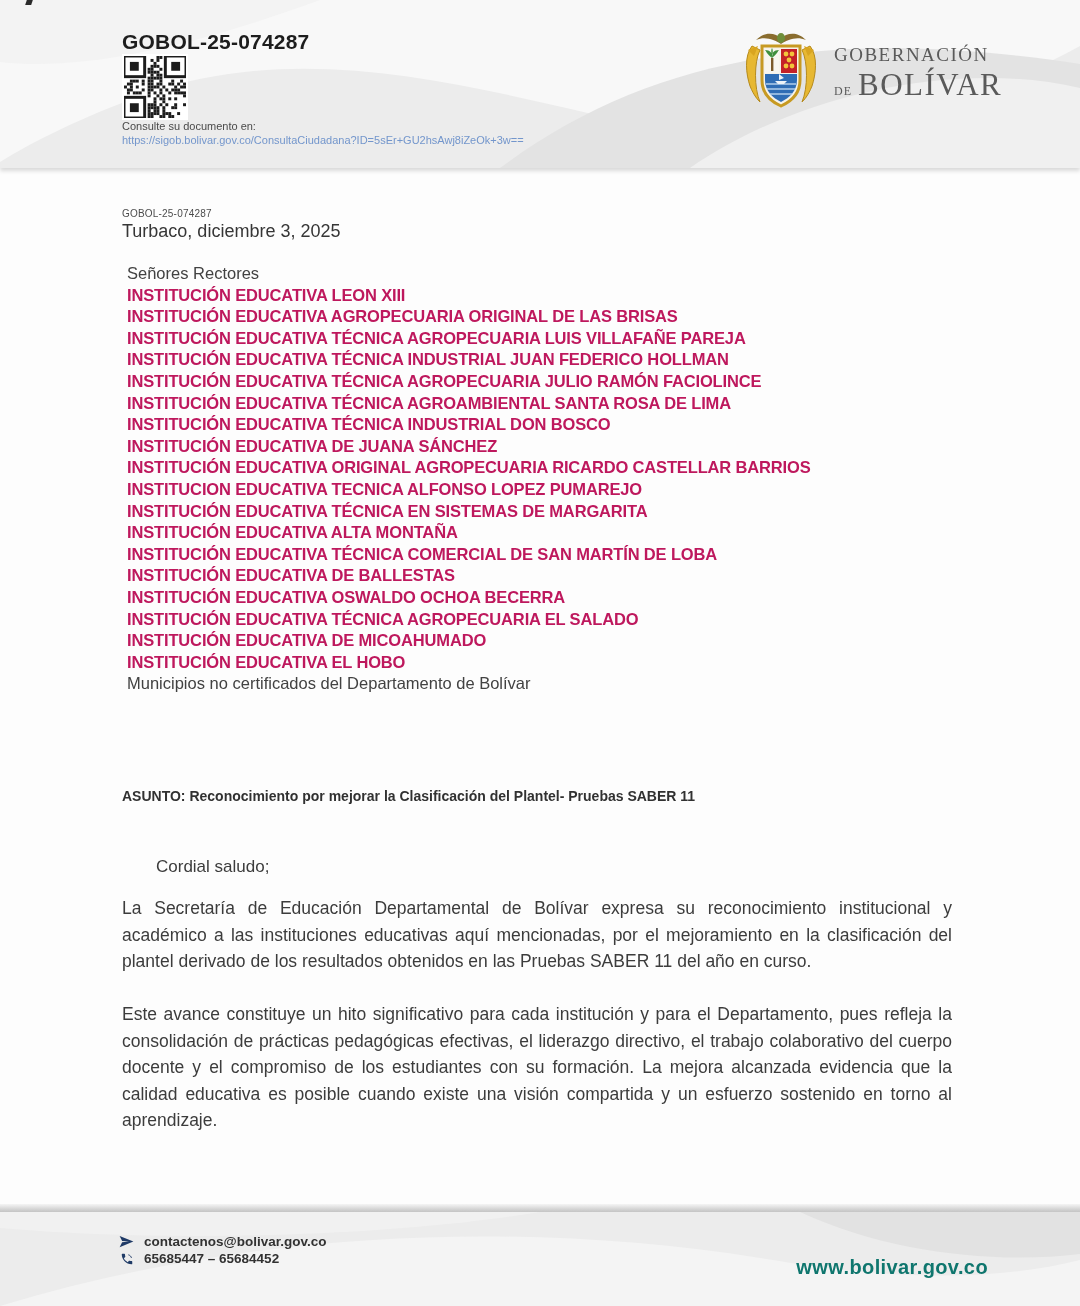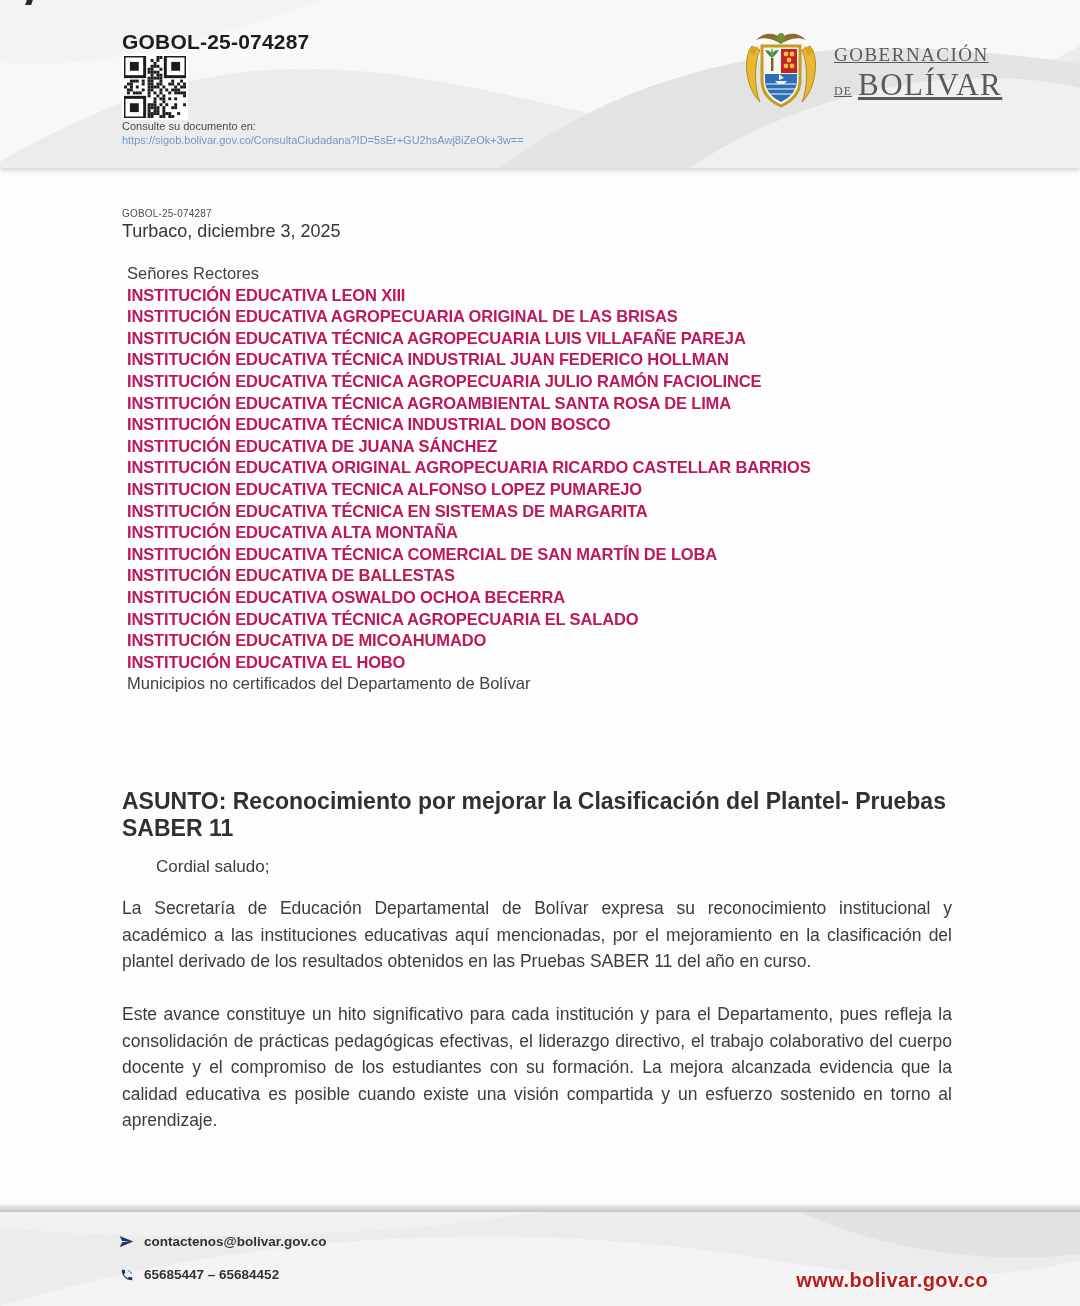--- a/index.html
+++ b/index.html
@@ -24,51 +24,51 @@
     position:absolute;left:122px;top:54px;width:66px;height:66px;
     background:#fff;padding:2px;box-sizing:border-box;
   }
   .consult-label{
     position:absolute;left:122px;top:120px;font-size:11px;color:#4a4a4a;
   }
   .consult-url{
     position:absolute;left:122px;top:134px;font-size:11px;color:#7396cc;text-decoration:none;
   }
   .logo-wrap{position:absolute;left:742px;top:28px;display:flex;align-items:center;}
-  .org-name{margin-left:14px;font-family:"Liberation Serif", serif;color:#5a5a5a;line-height:1;text-decoration:underline;}
+  .org-name{margin-left:14px;font-family:"Liberation Serif", serif;color:#5a5a5a;line-height:1;}
   .org-name .l1{font-size:19px;letter-spacing:1.5px;}
   .org-name .l2{margin-top:5px;display:flex;align-items:baseline;}
   .org-name .de{font-size:12px;letter-spacing:1px;margin-right:6px;}
   .org-name .l2b{font-size:31px;letter-spacing:1.5px;}
   
   .ref-small{position:absolute;left:122px;top:208px;font-size:10px;color:#4c4c4c;letter-spacing:.2px;}
   .date-line{position:absolute;left:122px;top:221px;font-size:18px;color:#363636;}
   .recipients-block{position:absolute;left:127px;top:263px;width:840px;font-size:16.5px;line-height:21.6px;color:#3a3a3a;}
   .salutation{font-weight:normal;color:#424242;}
   .recipient{font-weight:bold;color:#be185d;letter-spacing:-0.15px;}
   .recipients-footer{font-weight:normal;color:#424242;}
   .subject{
     position:absolute;left:122px;top:788px;width:840px;
-    font-size:23px;font-weight:bold;color:#313131;
+    font-size:14px;font-weight:bold;color:#313131;
   }
   .greeting{position:absolute;left:122px;top:857px;font-size:17px;color:#3c3c3c;margin-left:34px;}
   .para{position:absolute;left:122px;width:830px;font-size:17.5px;line-height:26.6px;
         color:#3c3c3c;text-align:justify;}
   .para1{top:895px;}
   .para2{top:1001px;}
   
   .footer-shadow{position:absolute;left:0;top:1204px;width:1080px;height:10px;
     background:linear-gradient(#f5f5f5, #c9c9c9 70%, #bfbfbf);}
   .footer-band{position:absolute;left:0;top:1212px;width:1080px;height:94px;}
   .footer-band svg.bg{display:block;position:absolute;left:0;top:0;}
-  .contact-col{position:absolute;left:118px;top:22px;display:flex;flex-direction:column;gap:18px;}
+  .contact-col{position:absolute;left:118px;top:22px;display:flex;flex-direction:column;gap:2px;}
   .contact-row{display:flex;align-items:center;font-size:13.5px;font-weight:600;color:#323232;}
   .contact-row .cicon{width:17px;height:15px;margin-right:9px;display:inline-flex;align-items:center;justify-content:center;}
   .cicon svg{display:block}
-  .website{position:absolute;right:92px;top:57px;font-size:20px;font-weight:bold;color:#b91c1c;letter-spacing:.4px;}
+  .website{position:absolute;right:92px;top:44px;font-size:20px;font-weight:bold;color:#0f766e;letter-spacing:.4px;}
 </style>
 </head>
 <body>
 
 <div class="header-band">
   <svg width="1080" height="168" viewBox="0 0 1080 168">
     <rect width="1080" height="168" fill="#ececec"></rect>
     <path d="M0,0 H1080 V46 C930,128 770,152 628,122 C474,88 306,38 146,94 C84,116 32,142 0,162 Z" fill="#f8f8f8"></path>
     <path d="M0,0 L320,0 C200,44 86,72 0,62 Z" fill="#f3f3f3"></path>
     <path d="M500,168 C650,56 830,26 1080,64 L1080,168 Z" fill="#e3e3e3"></path>

